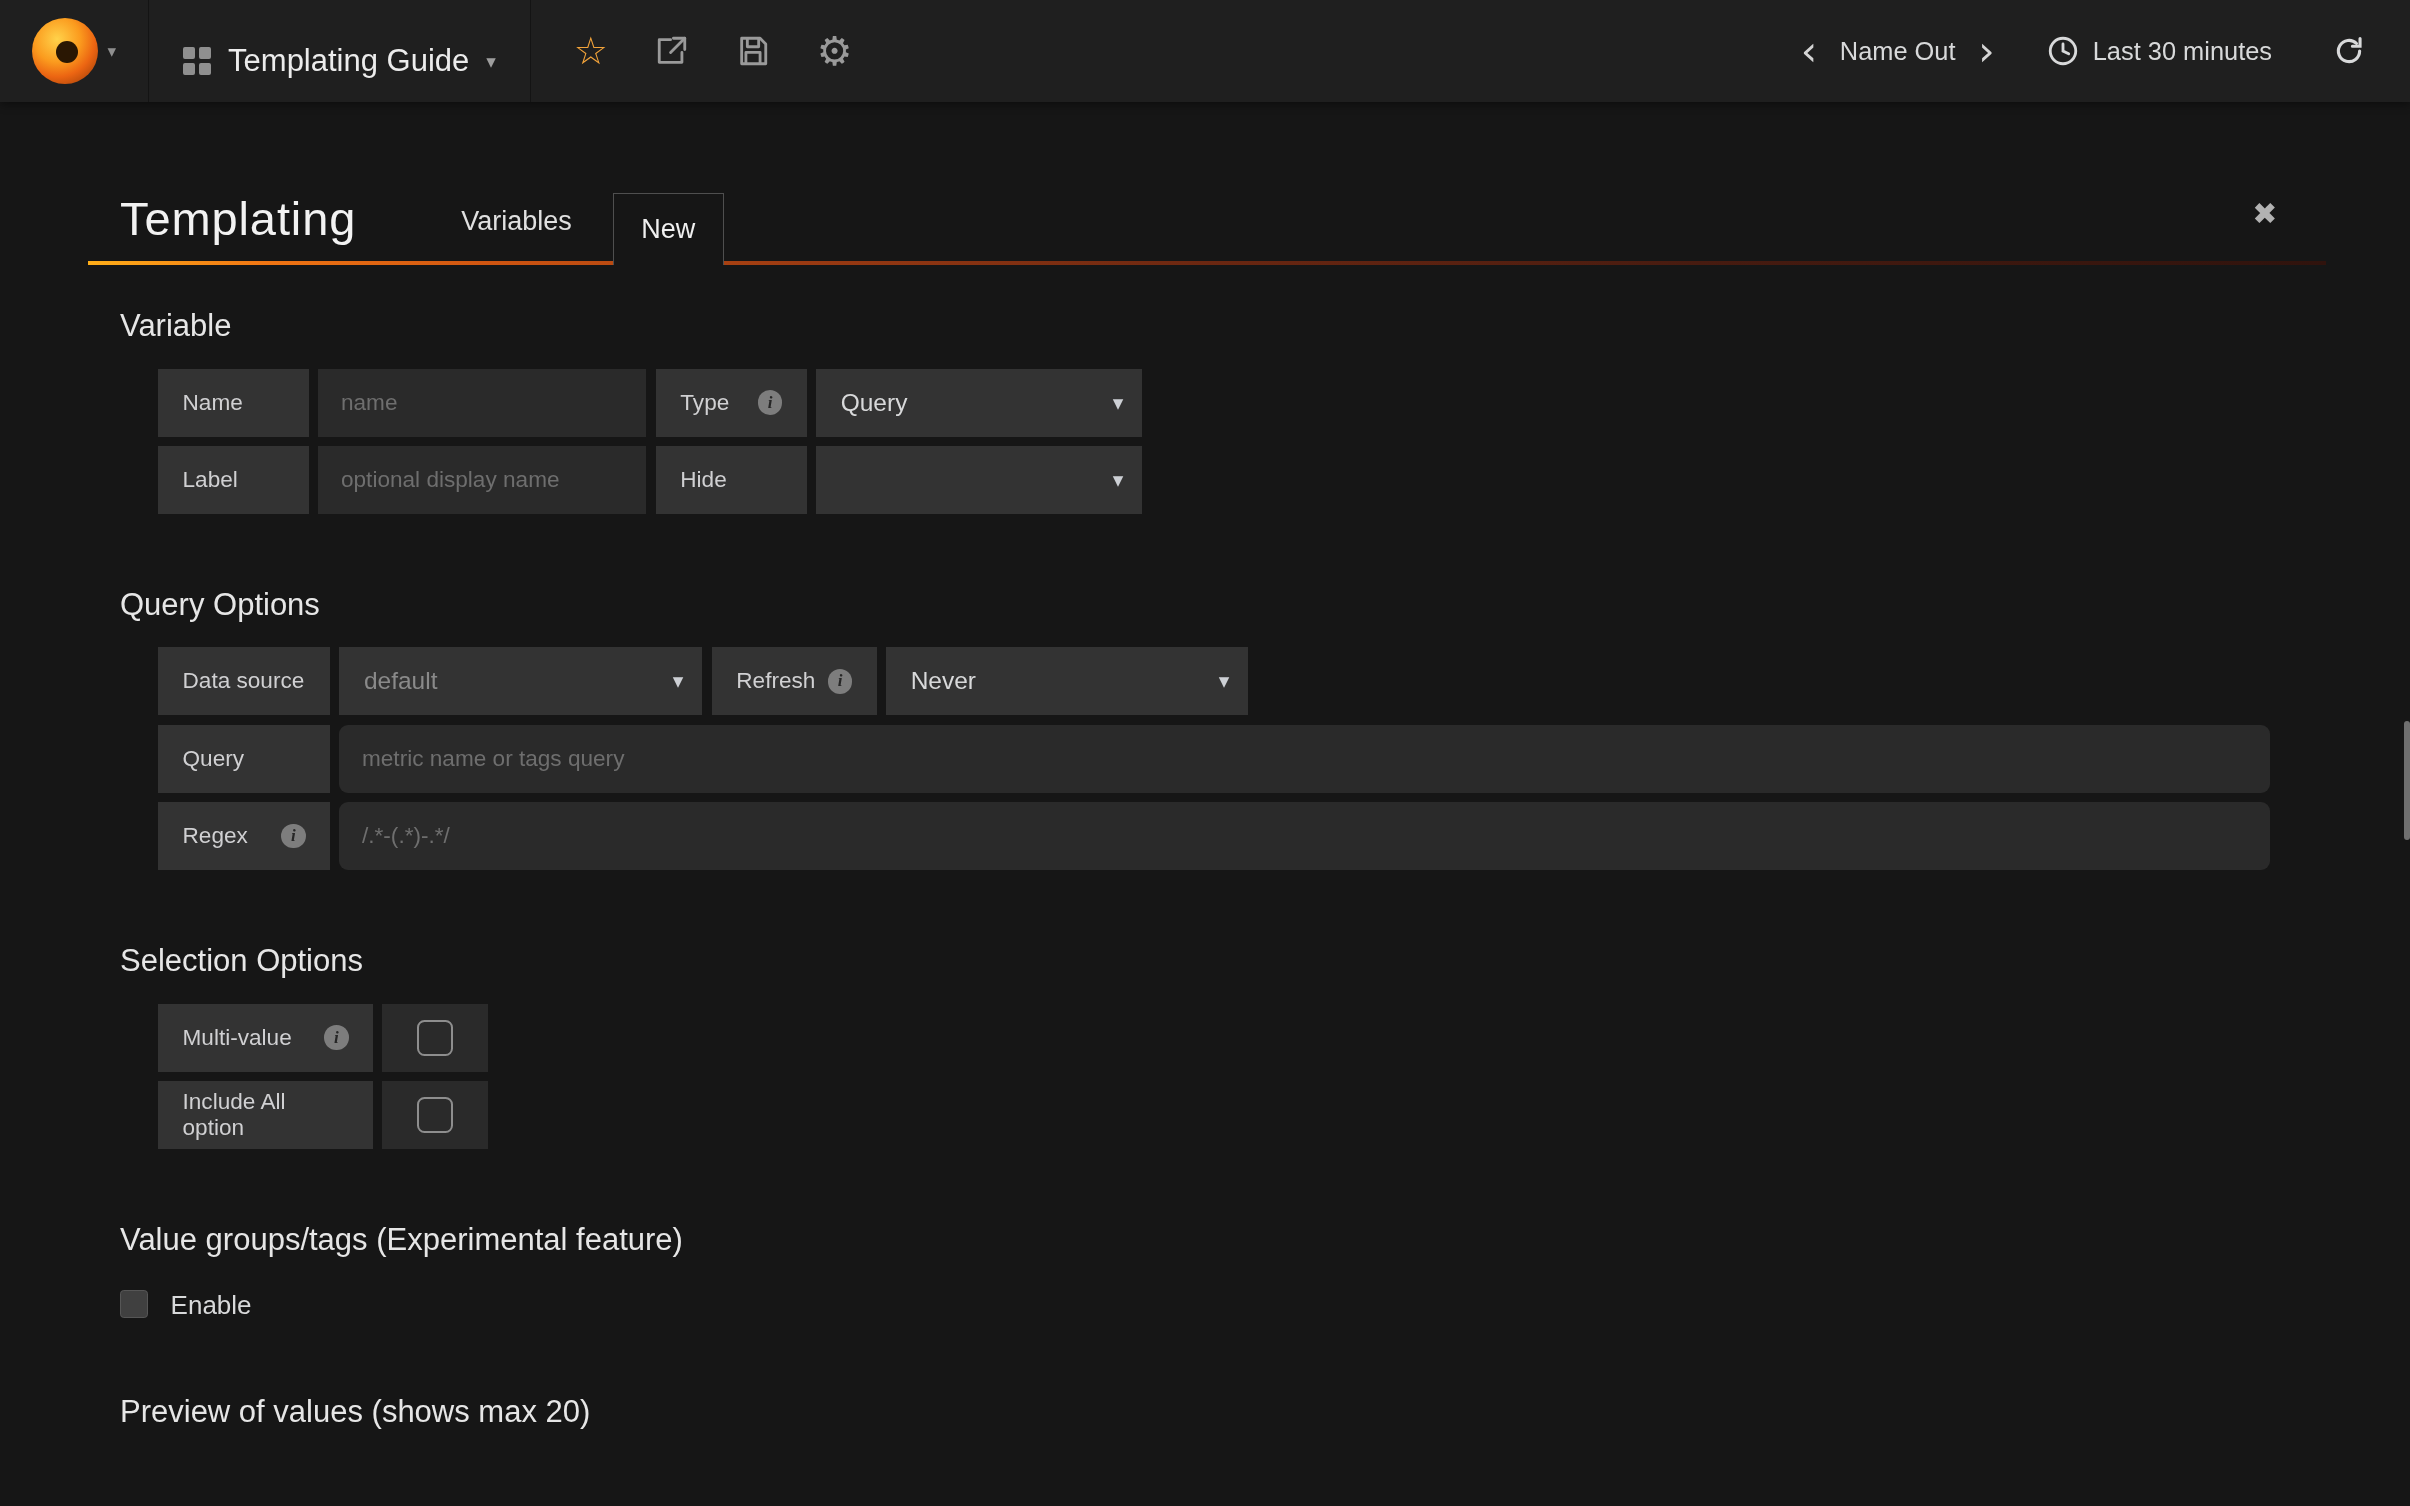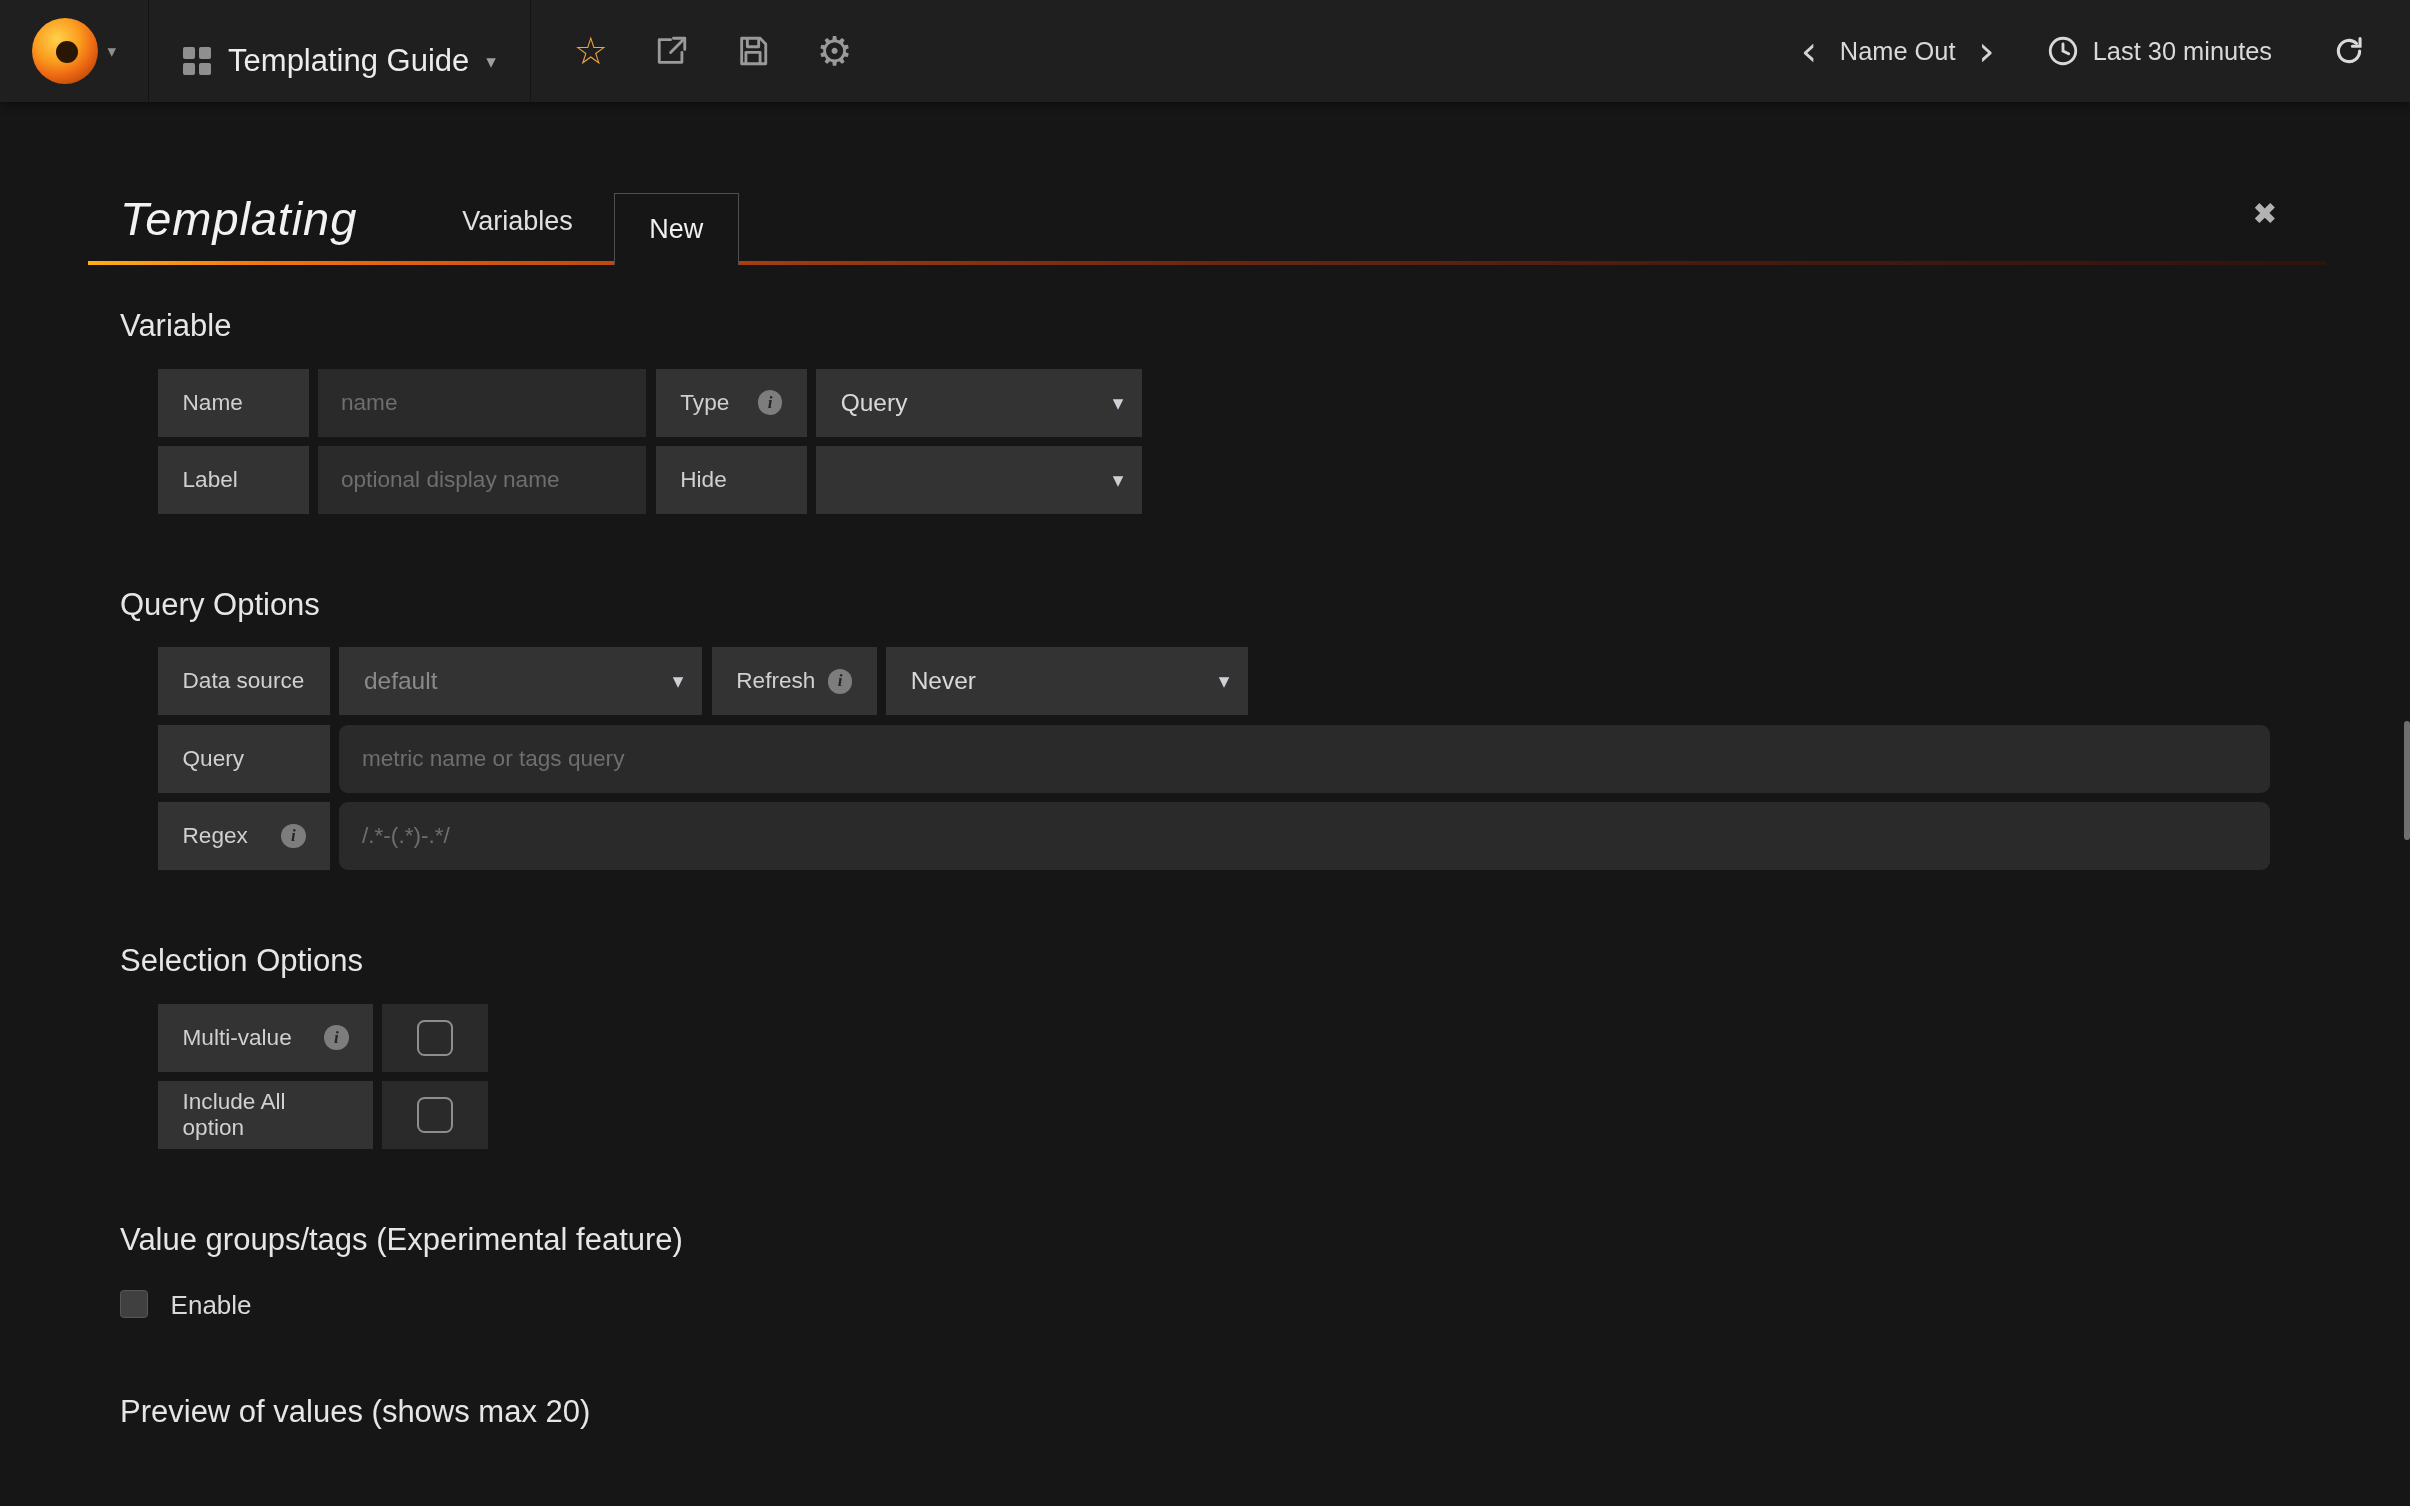--- a/index.html
+++ b/index.html
@@ -45,24 +45,24 @@
   .refresh-btn { padding: 0 19px 0 28px; cursor: pointer; }
 
   
   .page { padding: 0 141px 0 120px; position: relative; }
 
   .editor-header { position: relative; margin-top: 58px; height: 105px; display: flex; align-items: flex-end; }
   .editor-underline {
     position: absolute; left: -32px; right: -56px; bottom: 0; height: 3.8px;
     background: linear-gradient(90deg, #ffae19 0%, #f07513 8%, #cf5511 18%, #9a3a12 32%, #6b2711 50%, #471b10 72%, #30130d 100%);
   }
-  .editor-title { font-size: 47px; font-style: italic; font-weight: 400; color: #f2f2f2; margin-bottom: 19px; letter-spacing: 0.9px; }
+  .editor-title { font-size: 47px; font-weight: 400; color: #f2f2f2; margin-bottom: 19px; letter-spacing: 0.9px; }
   .tab-variables { margin-left: 105px; font-size: 27px; color: #e0e0e0; padding-bottom: 28px; cursor: pointer; }
   .tab-new {
-    margin-left: 41px; position: relative; z-index: 2; width: 125px; height: 72px;
+    margin-left: 41px; position: relative; z-index: 2; width: 111px; height: 72px;
     background: #161616; border: 0.9px solid #4f4f4f; border-bottom: none;
     display: flex; align-items: center; justify-content: center; font-size: 27px; color: #f0f0f0; cursor: pointer;
   }
   .close-btn { position: absolute; right: -7.5px; bottom: 34px; font-size: 30px; color: #b2b2b2; cursor: pointer; }
 
   .section { margin-top: 73px; }
   .section.first { margin-top: 43px; }
   .section-heading { font-size: 31px; font-weight: 500; color: #e6e6e6; margin-bottom: 24.5px; }
 
   .gf-row { display: flex; margin-bottom: 9.4px; align-items: stretch; margin-left: 38px; }

